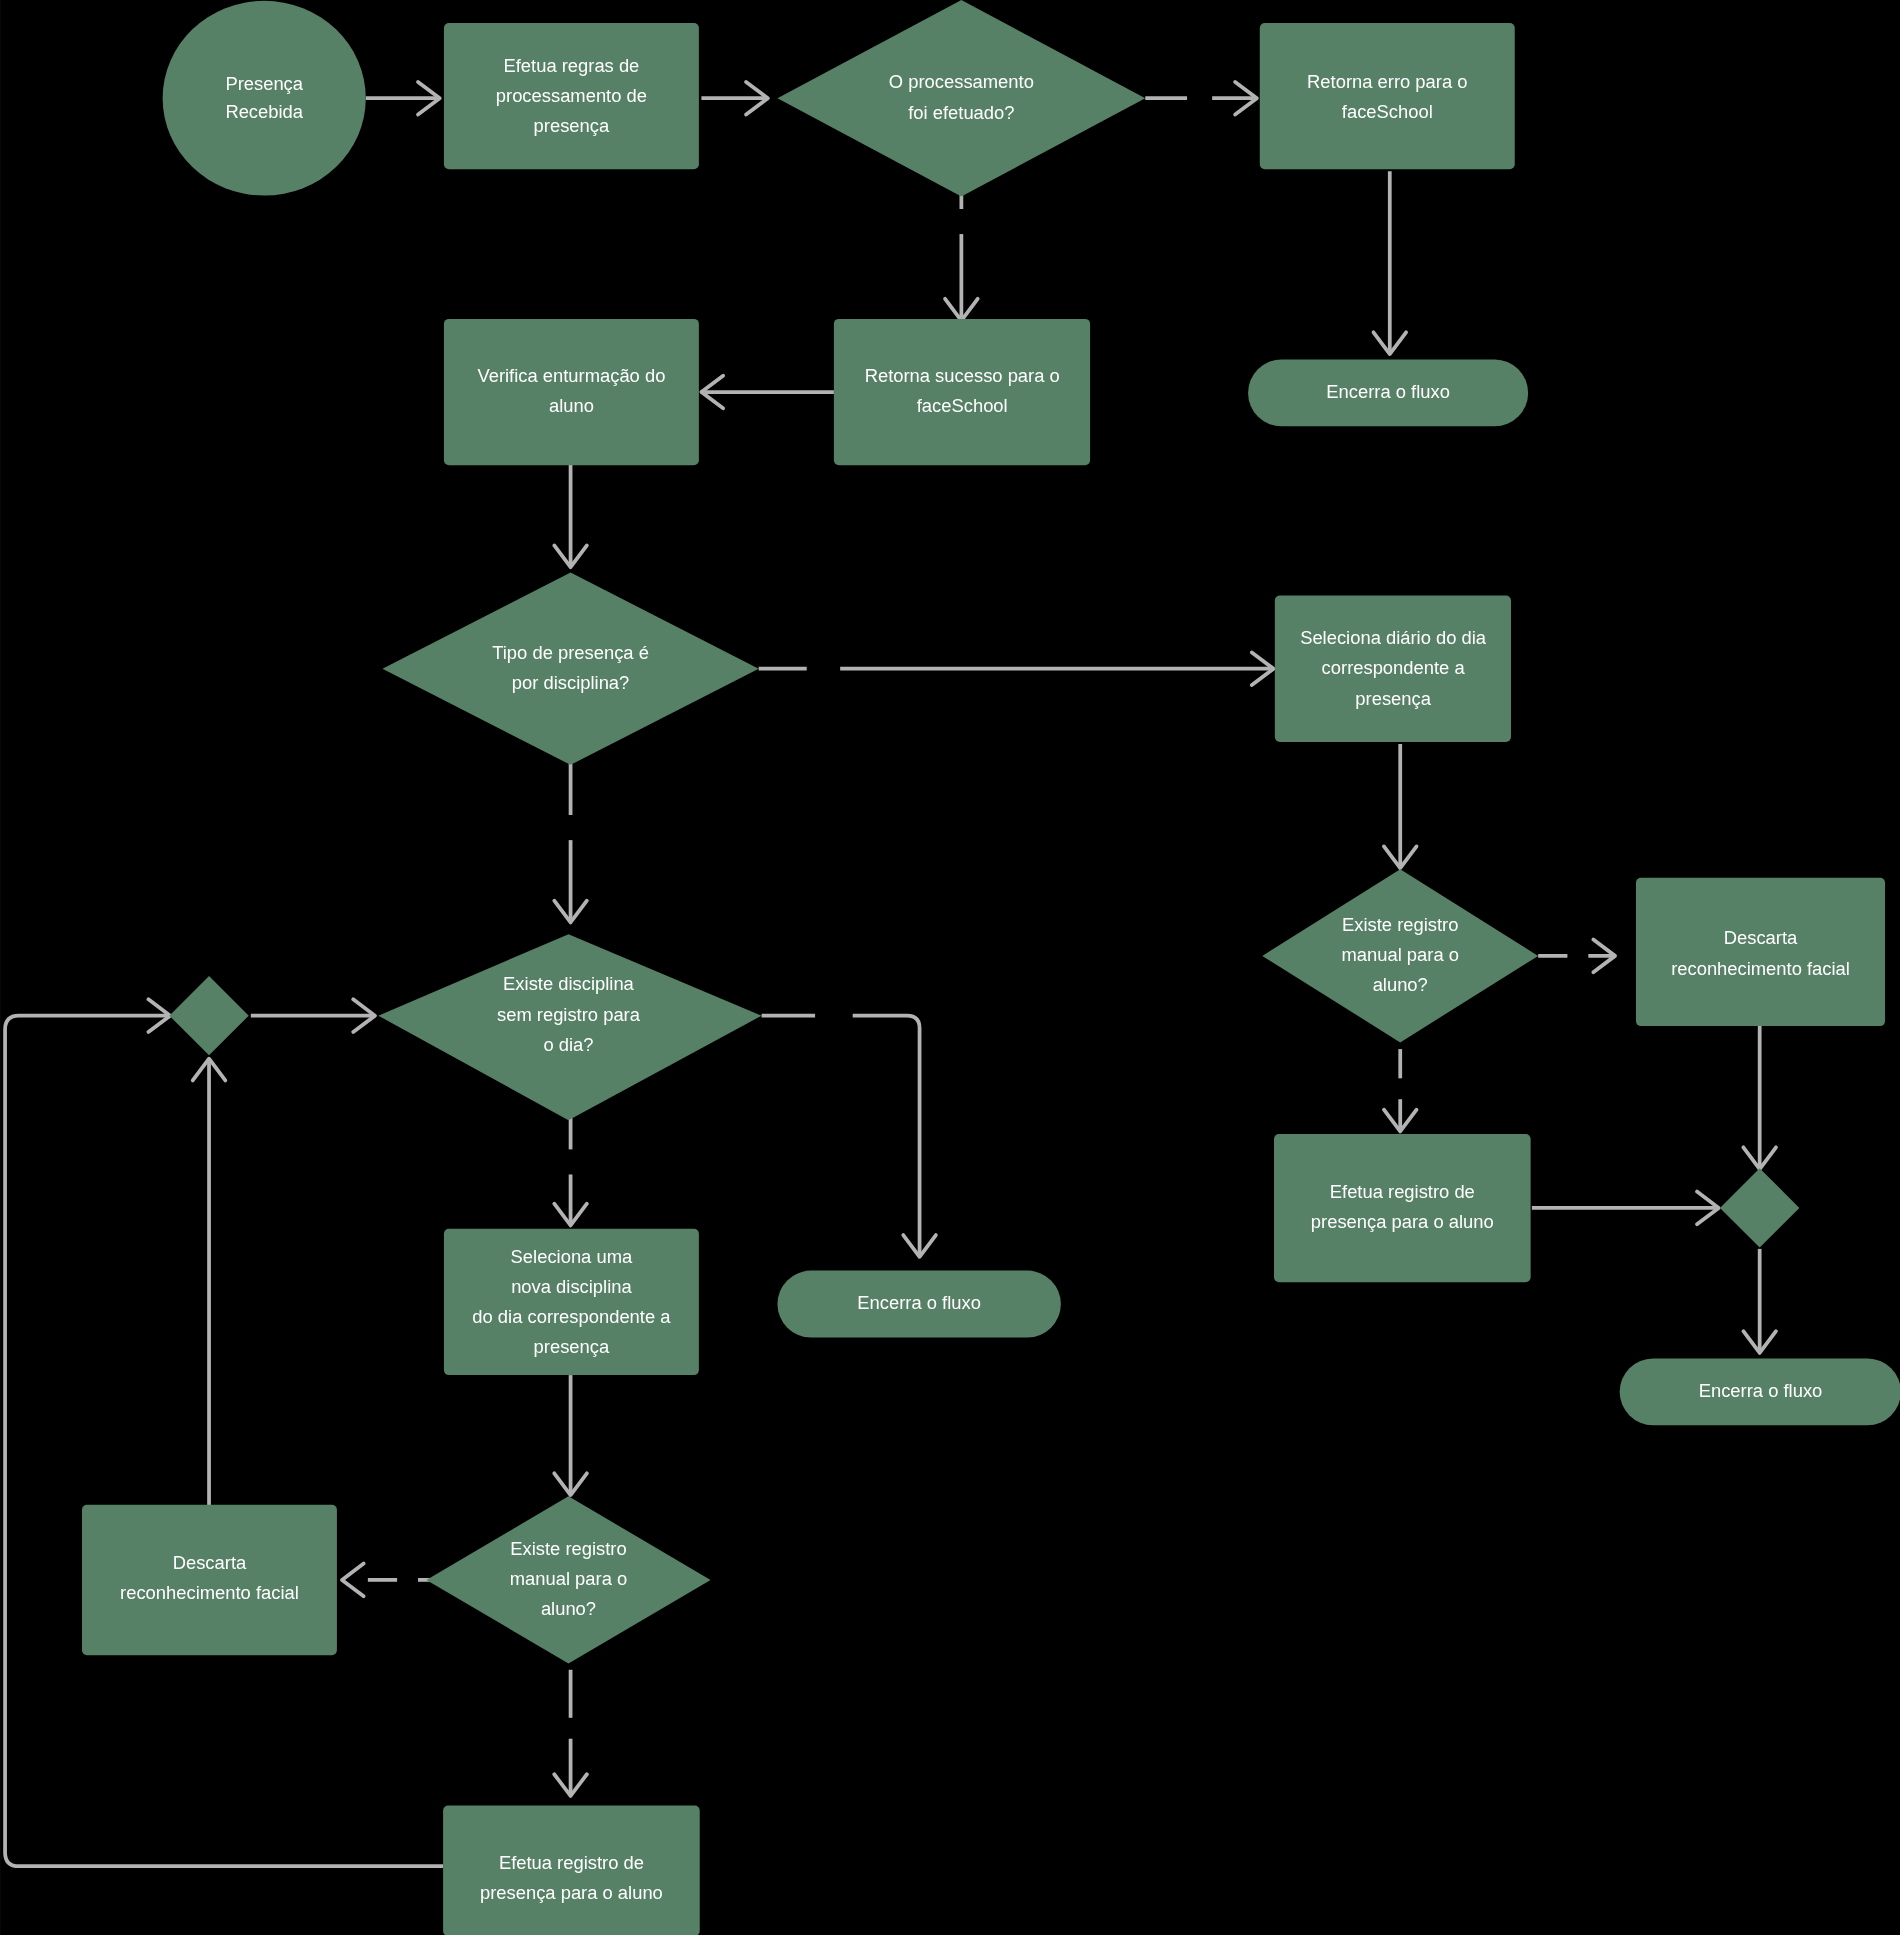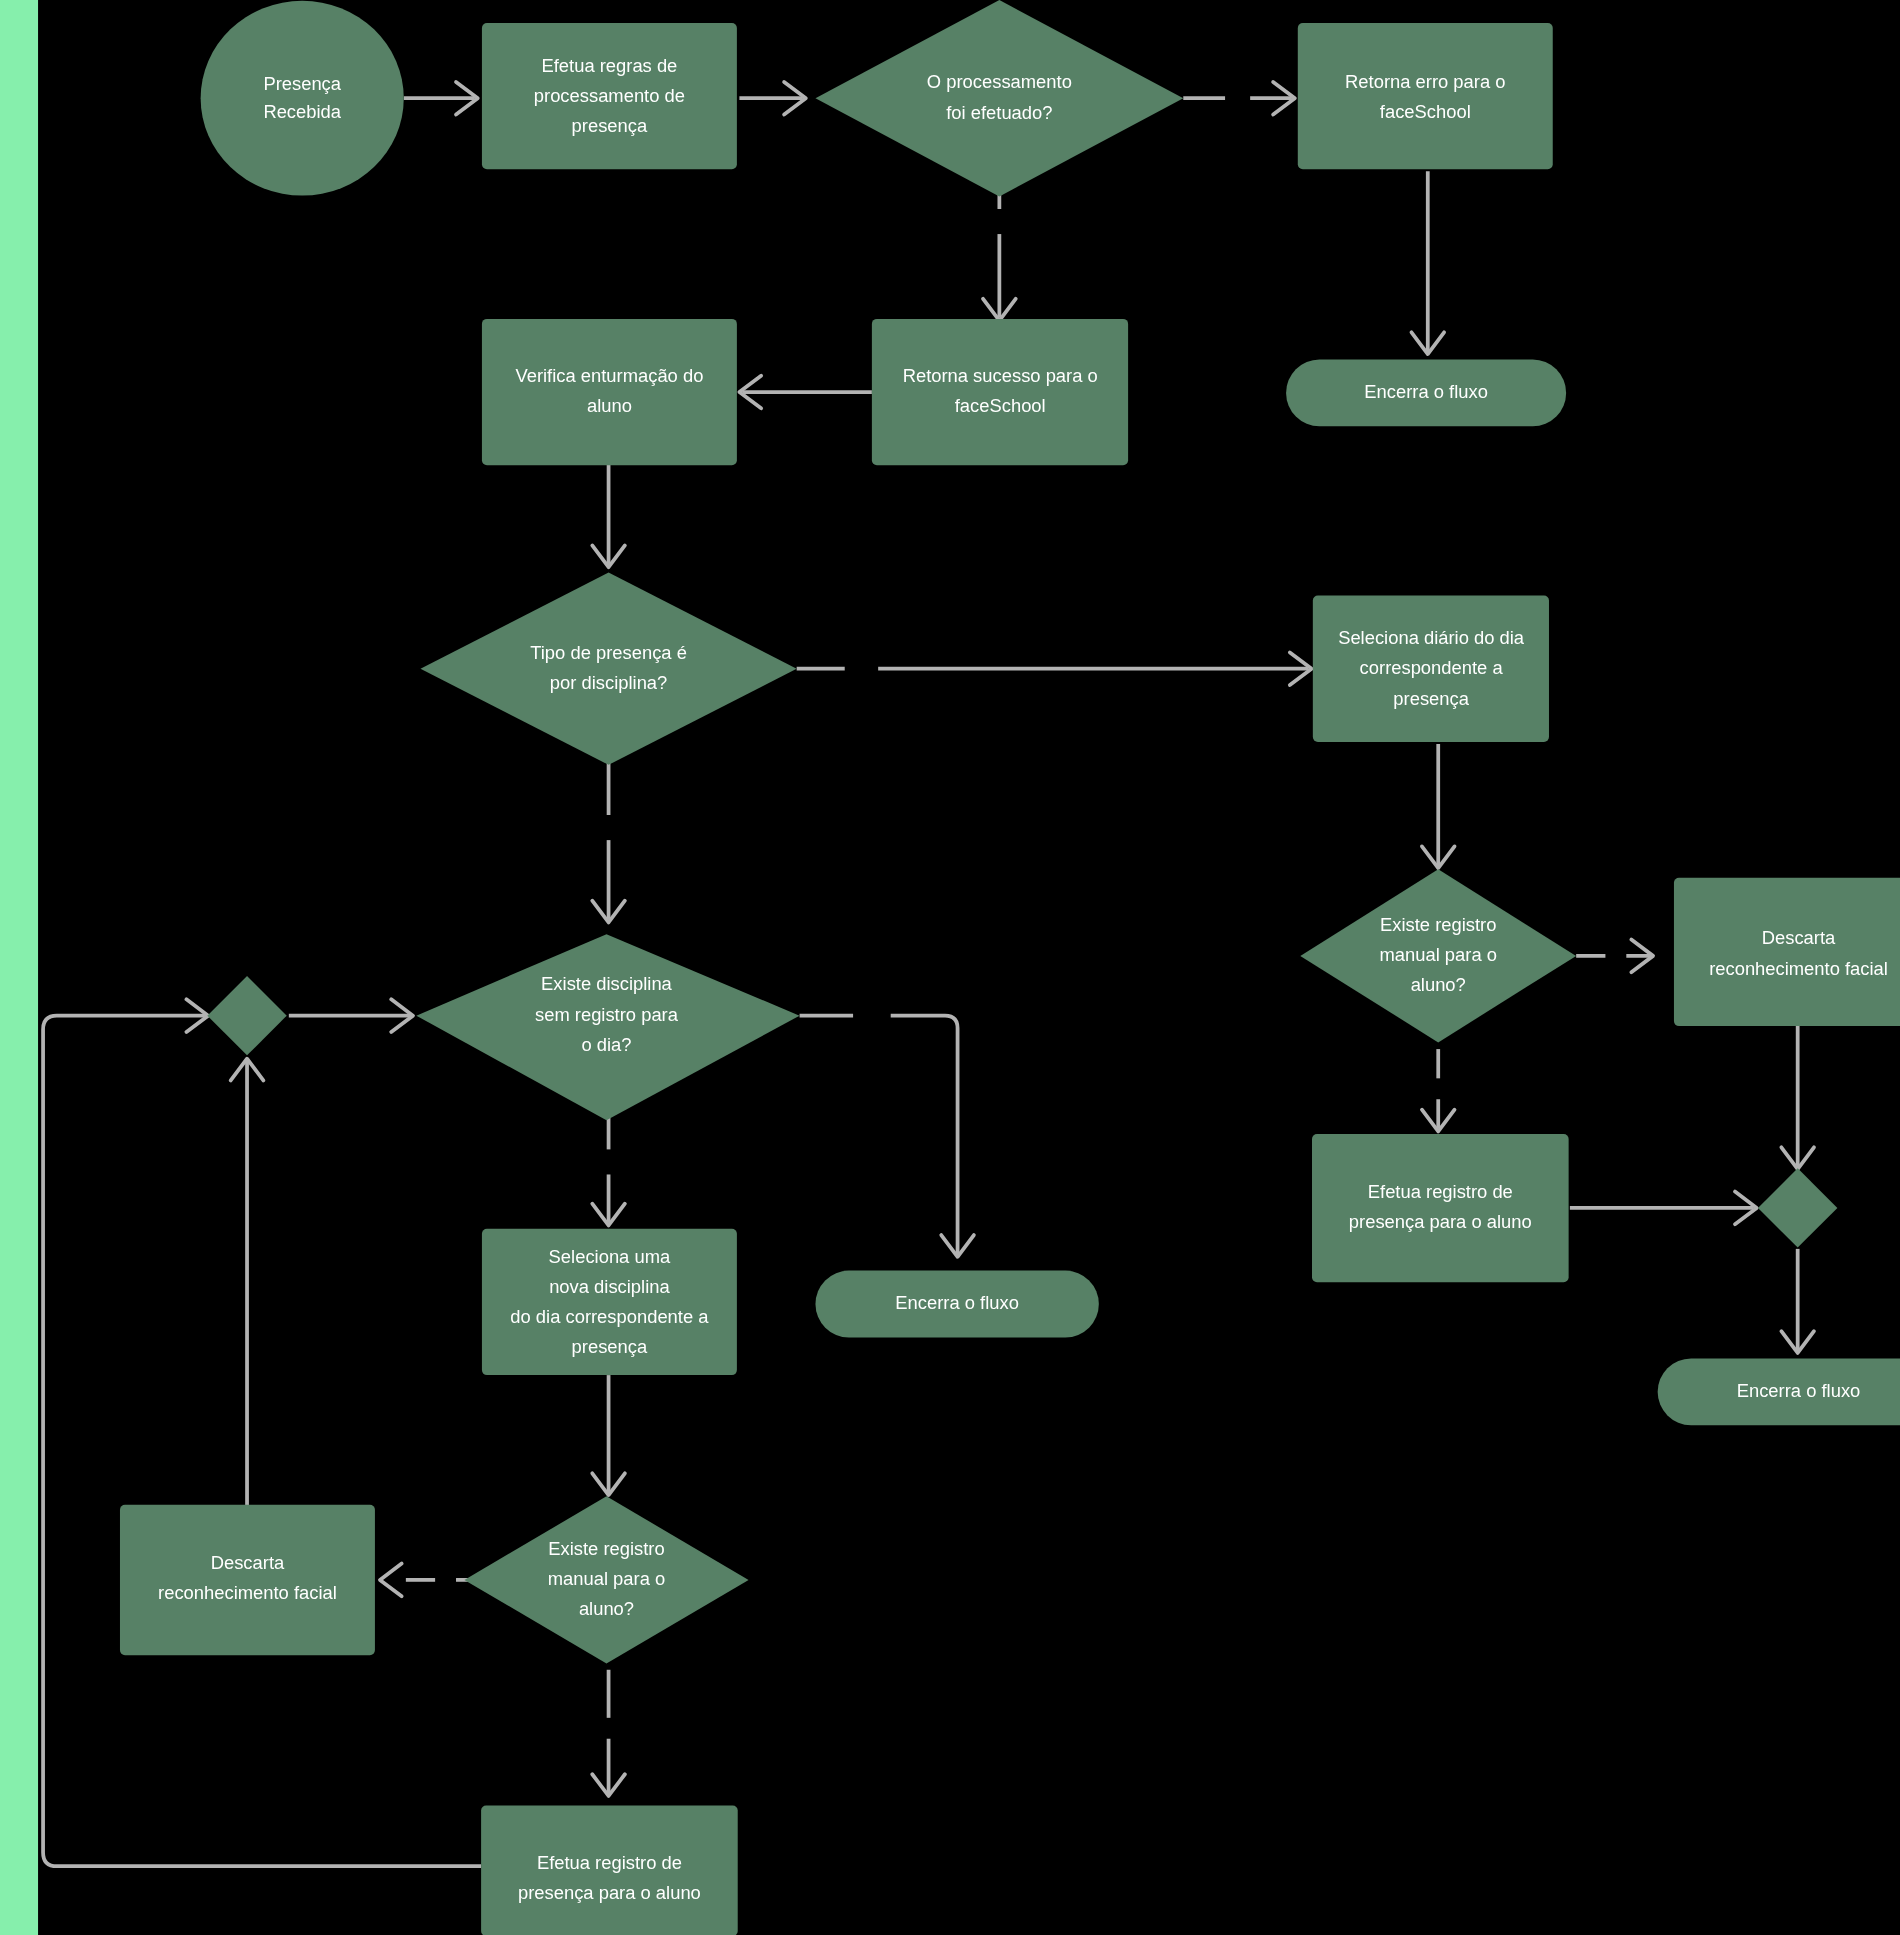--- a/index.html
+++ b/index.html
@@ -11,22 +11,21 @@
   body {
     width: 1901px;
     height: 1936px;
     overflow: hidden;
     font-family: "Liberation Sans", sans-serif;
   }
   #diagram-root {
     position: relative;
     width: 1811px;
     height: 1936px;
-    background: #86efac;
-    padding-left: 38px;
+    background: #22c55e;
   }
   svg.flow-canvas {
     display: block;
     width: 1901px;
     height: 1936px;
   }
   .node-shape {
     fill: #578166;
   }
   .node-label {

